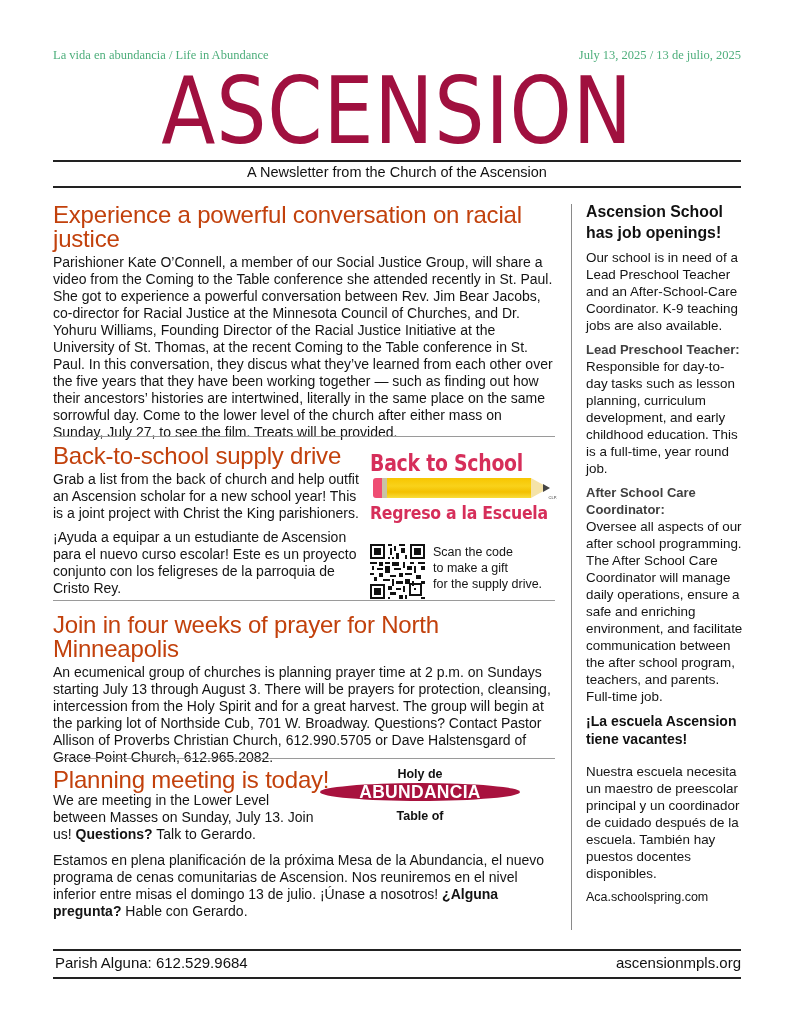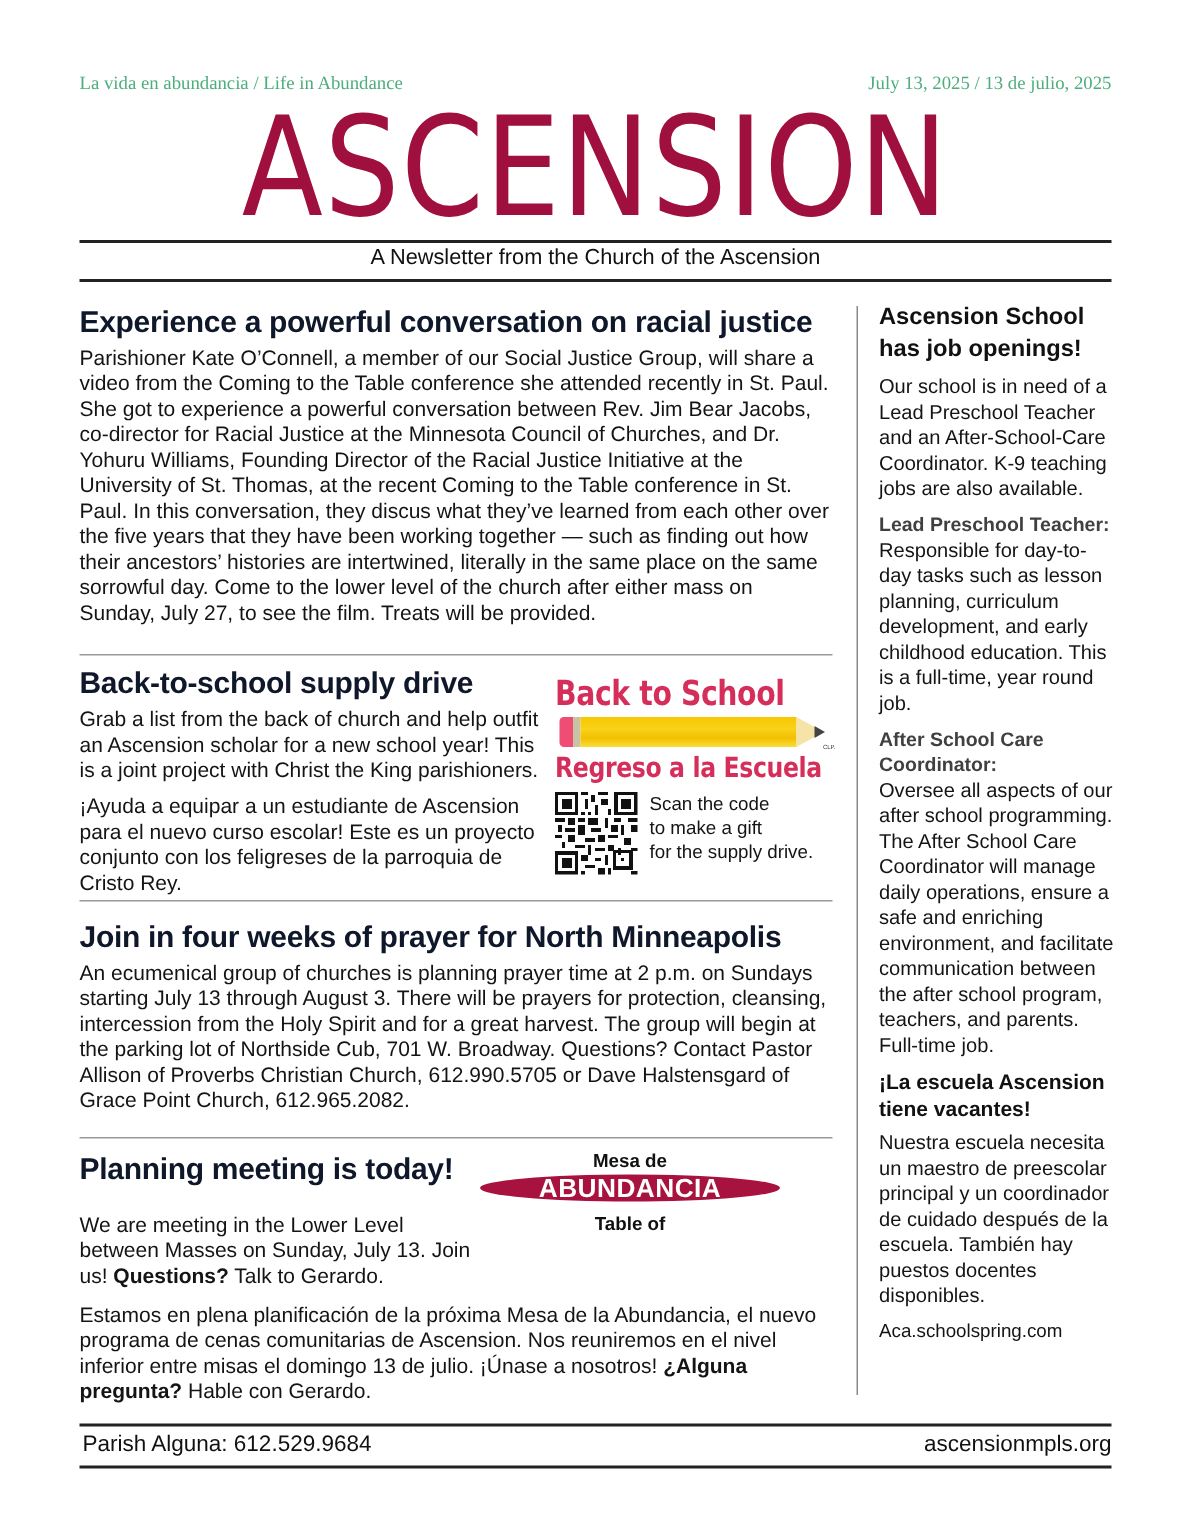--- a/index.html
+++ b/index.html
@@ -15,21 +15,21 @@
     color: #a0103f; letter-spacing: 1px; transform: scaleX(0.86); transform-origin: 50% 50%; }
 
   .rule { position: absolute; left: 53px; right: 53px; height: 0; border-top: 2px solid #222; }
   .rule.r1 { top: 160px; }
   .rule.r2 { top: 186px; }
   .subtitle { position: absolute; top: 164px; left: 53px; right: 53px; text-align: center; font-size: 14.5px; color: #111; }
 
   .vdivider { position: absolute; left: 571px; top: 204px; height: 726px; border-left: 1.5px solid #8a8a8a; }
 
   .leftcol { position: absolute; left: 53px; width: 502px; }
-  h2 { font-size: 20px; font-weight: bold; line-height: 24px; color: #0f172a; letter-spacing: -0.2px; }
+  h2 { font-size: 24px; font-weight: normal; line-height: 24px; color: #c2410c; letter-spacing: -0.2px; }
   .body { font-size: 14px; line-height: 17px; color: #141414; }
   .body p { margin-bottom: 7px; }
   .hdiv { position: absolute; left: 53px; width: 502px; border-top: 1.5px solid #9a9a9a; }
 
   .sec1 { top: 203px; }
   .sec1 h2 { margin-bottom: 3px; }
 
   .sec2 { top: 444px; width: 310px; }
   .sec2 h2 { margin-bottom: 3px; }
 
@@ -40,42 +40,42 @@
   .pencil { position: relative; height: 22px; width: 184px; margin: 2px 0 2px 3px; }
   .pencil .eraser { position: absolute; left: 0; top: 0; width: 9px; height: 20px; background: #ef4d73; border-radius: 3px 0 0 3px; }
   .pencil .ferrule { position: absolute; left: 9px; top: 0; width: 5px; height: 20px; background: #c9c3a6; }
   .pencil .shaft { position: absolute; left: 14px; top: 0; width: 144px; height: 20px;
     background: linear-gradient(#f7c600 0%, #f9d21a 40%, #f3c000 70%, #f9dd3a 100%); }
   .pencil .wood { position: absolute; left: 158px; top: 0; width: 0; height: 0;
     border-top: 10px solid transparent; border-bottom: 10px solid transparent; border-left: 18px solid #f5e3a8; }
   .pencil .lead { position: absolute; left: 170px; top: 6px; width: 0; height: 0;
     border-top: 4px solid transparent; border-bottom: 4px solid transparent; border-left: 7px solid #444; }
   .pencil .clp { position: absolute; right: 0; top: 17px; font-size: 4px; color: #333; }
-  .qr-row { position: relative; margin-top: 4px; height: 62px; }
+  .qr-row { position: relative; margin-top: 20px; height: 62px; }
   .qr { position: absolute; left: 0; top: 0; width: 55px; height: 55px; }
   .qr-caption { position: absolute; left: 63px; top: 0; font-size: 12.5px; line-height: 16px; color: #141414; }
 
   .sec3 { top: 613px; }
   .sec3 h2 { margin-bottom: 3px; }
 
   .sec4 { top: 768px; }
-  .sec4 h2 { margin-bottom: 16px; }
+  .sec4 h2 { margin-bottom: 0; }
   .sec4 .short { width: 265px; margin-bottom: 9px; }
 
   .abund { position: absolute; left: 320px; top: 767px; width: 200px; text-align: center; }
   .abund .small { font-size: 12.5px; font-weight: bold; color: #111; line-height: 14px; }
   .abund .oval { position: relative; height: 22px; margin: 0 auto 6px; }
   .abund .oval .shape { position: absolute; left: 0; top: 2px; width: 200px; height: 18px; border-radius: 50%; background: #a8123e; }
   .abund .oval .word { position: relative; font-size: 17.5px; font-weight: bold; color: #fff; line-height: 22px; letter-spacing: 0.3px; }
 
   .rightcol { position: absolute; left: 586px; top: 201px; width: 160px; }
   .rightcol h3 { font-size: 15.8px; font-weight: bold; line-height: 21px; color: #111; margin-bottom: 6px; }
   .rightcol h4 { font-size: 13px; font-weight: bold; line-height: 17px; color: #404040; }
   .rightcol .rb { font-size: 13.4px; line-height: 17px; color: #141414; margin-bottom: 7px; }
-  .rightcol h3.es { font-size: 14px; line-height: 18px; margin-bottom: 5px; margin-top: 4px; }
+  .rightcol h3.es { font-size: 14px; line-height: 18px; margin-bottom: 15px; margin-top: 4px; }
 
   .rule.r3 { top: 949px; }
   .rule.r4 { top: 977px; }
   .footer { position: absolute; top: 952px; left: 53px; right: 53px; height: 24px; font-size: 15px; line-height: 22px; color: #111; }
   .footer .left { position: absolute; left: 2px; }
   .footer .right { position: absolute; right: 0; }
 </style>
 </head>
 <body>
 
@@ -197,21 +197,21 @@
 
 <section class="leftcol sec4">
   <h2>Planning meeting is today!</h2>
   <div class="body">
     <p class="short"><span>We are meeting in the Lower Level between Masses on Sunday, July 13. Join us! </span><b>Questions?</b><span> Talk to Gerardo.</span></p>
     <p><span>Estamos en plena planificación de la próxima Mesa de la Abundancia, el nuevo programa de cenas comunitarias de Ascension. Nos reuniremos en el nivel inferior entre misas el domingo 13 de julio. ¡Únase a nosotros! </span><b>¿Alguna pregunta?</b><span> Hable con Gerardo.</span></p>
   </div>
 </section>
 
 <div class="abund">
-  <div class="small">Mesa de</div>
+  <div class="small">Holy de</div>
   <div class="oval">
       <div class="shape"></div>
       <div class="word">ABUNDANCIA</div>
     </div>
   <div class="small">Table of</div>
 </div>
 
 <aside class="rightcol">
   <h3>Ascension School has job openings!</h3>
   <p class="rb">Our school is in need of a Lead Preschool Teacher and an After-School-Care Coordinator. K-9 teaching jobs are also available.</p>

